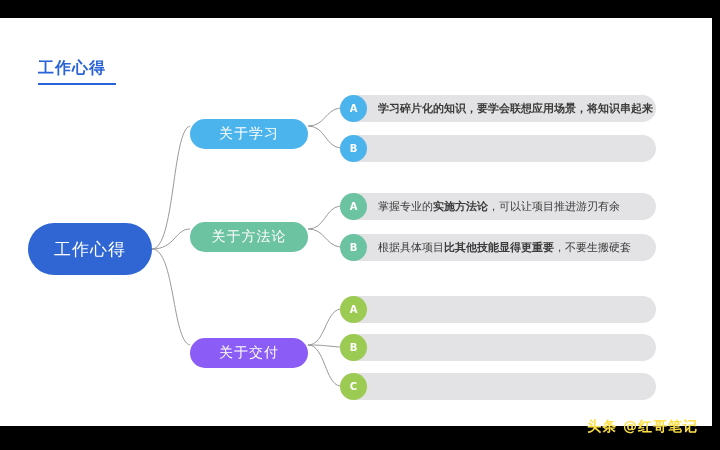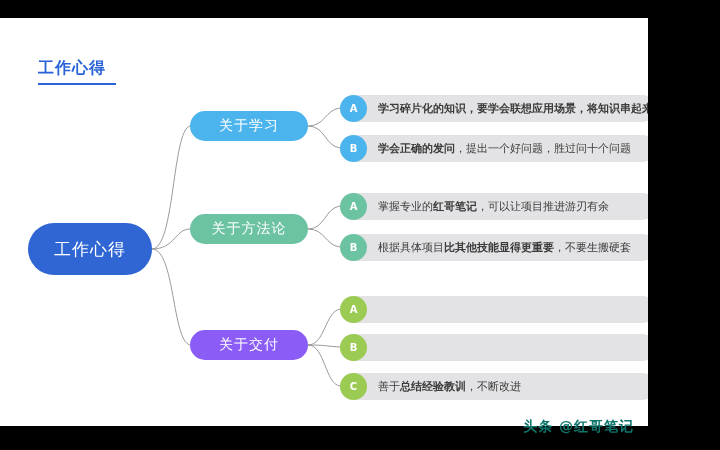--- a/index.html
+++ b/index.html
@@ -8,21 +8,21 @@
     background: #000;
   }
   body {
     width: 720px;
     height: 450px;
     overflow: hidden;
     font-family: "DejaVu Sans", "Liberation Sans", sans-serif;
   }
   #stage {
     position: relative;
-    width: 648px;
+    width: 712px;
     height: 450px;
     background: #000000;
     overflow: hidden;
   }
   
   #slide {
     position: absolute;
     left: 0;
     top: 18px;
     width: 720px;
@@ -97,20 +97,21 @@
   }
 
   .branch-node {
     width: 118px;
     height: 30px;
     border-radius: 15px;
     justify-content: center;
     color: #ffffff;
     font-size: 14px;
     letter-spacing: 1px;
+    margin-top: 8px;
   }
   .branch-1 { left: 190px; top: 93px;  background: #4cb4ec; }
   .branch-2 { left: 190px; top: 196px; background: #6cc3a1; align-items: center; }
   .branch-3 { left: 190px; top: 312px; background: #8b5cf6; }
 
   .leaf-node {
     left: 340px;
     width: 316px;
     height: 27px;
     border-radius: 14px;
@@ -138,21 +139,21 @@
   }
   .b-blue  { background: #4cb4ec; }
   .b-green { background: #6cc3a1; }
   .b-lime  { background: #9ccb53; }
 
   
   .watermark {
     position: absolute;
     right: 14px;
     top: 418px;
-    color: #0f766e;
+    color: #fde047;
     font-size: 14px;
     font-weight: bold;
     letter-spacing: 1px;
     white-space: nowrap;
   }
 </style>
 </head>
 <body>
 
 <div id="stage">
@@ -192,41 +193,39 @@
     <div class="node branch-node branch-3">
       <span>关于交付</span>
     </div>
 
     <div class="node leaf-node" style="top:77px">
       <span class="badge b-blue">A</span>
       <span class="leaf-text"><b>学习碎片化的知识，要学会联想应用场景，将知识串起来</b></span>
     </div>
     <div class="node leaf-node" style="top:117px">
       <span class="badge b-blue">B</span>
-      <span class="leaf-text"><b>学会正确的发问</b>，提出一个好问题，胜过问十个问题</span>
     </div>
 
     <div class="node leaf-node" style="top:175px">
       <span class="badge b-green">A</span>
-      <span class="leaf-text">掌握专业的<b>红哥笔记</b>，可以让项目推进游刃有余</span>
+      <span class="leaf-text">掌握专业的<b>实施方法论</b>，可以让项目推进游刃有余</span>
     </div>
     <div class="node leaf-node" style="top:216px">
       <span class="badge b-green">B</span>
       <span class="leaf-text">根据具体项目<b>比其他技能显得更重要</b>，不要生搬硬套</span>
     </div>
 
     <div class="node leaf-node" style="top:278px">
       <span class="badge b-lime">A</span>
     </div>
     <div class="node leaf-node" style="top:316px">
       <span class="badge b-lime">B</span>
     </div>
     <div class="node leaf-node" style="top:355px">
       <span class="badge b-lime">C</span>
-      <span class="leaf-text">善于<b>总结经验教训</b>，不断改进</span>
     </div>
 
   </div>
 
   <div id="topbar"></div>
   <div id="bottombar"></div>
   <div class="watermark">头条 @红哥笔记</div>
 
 </div>
 

